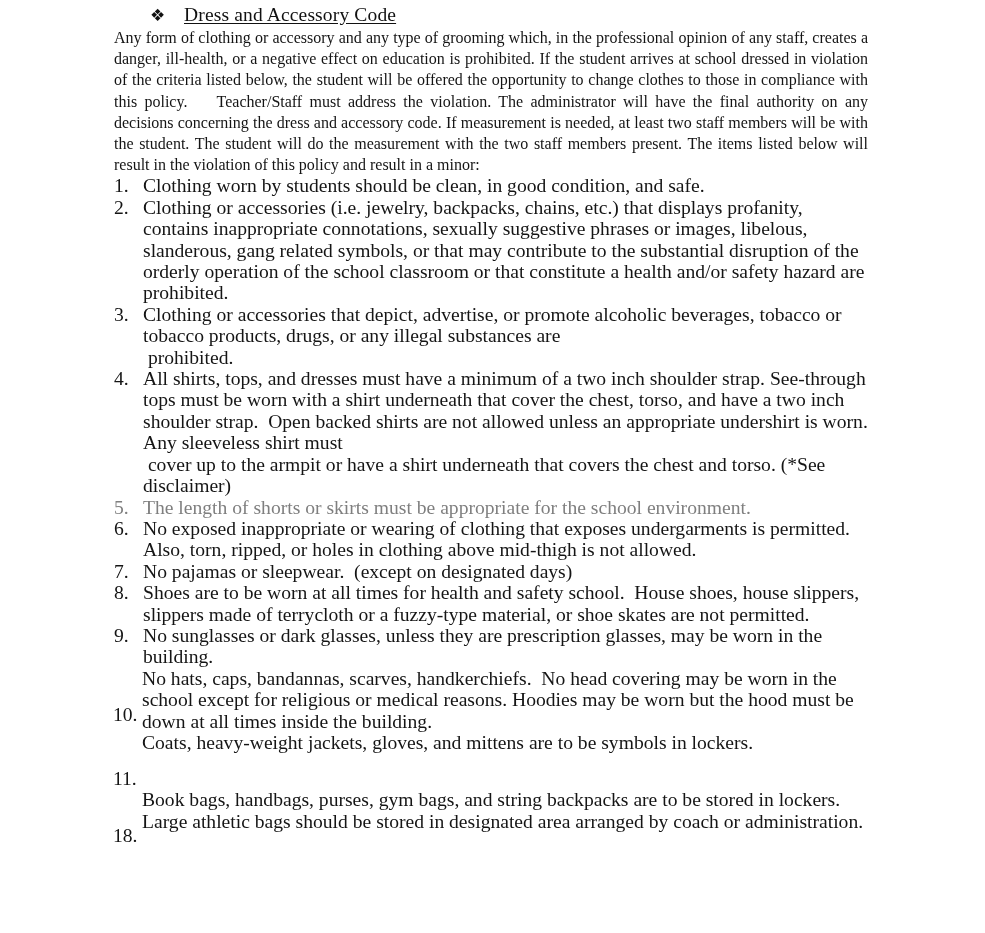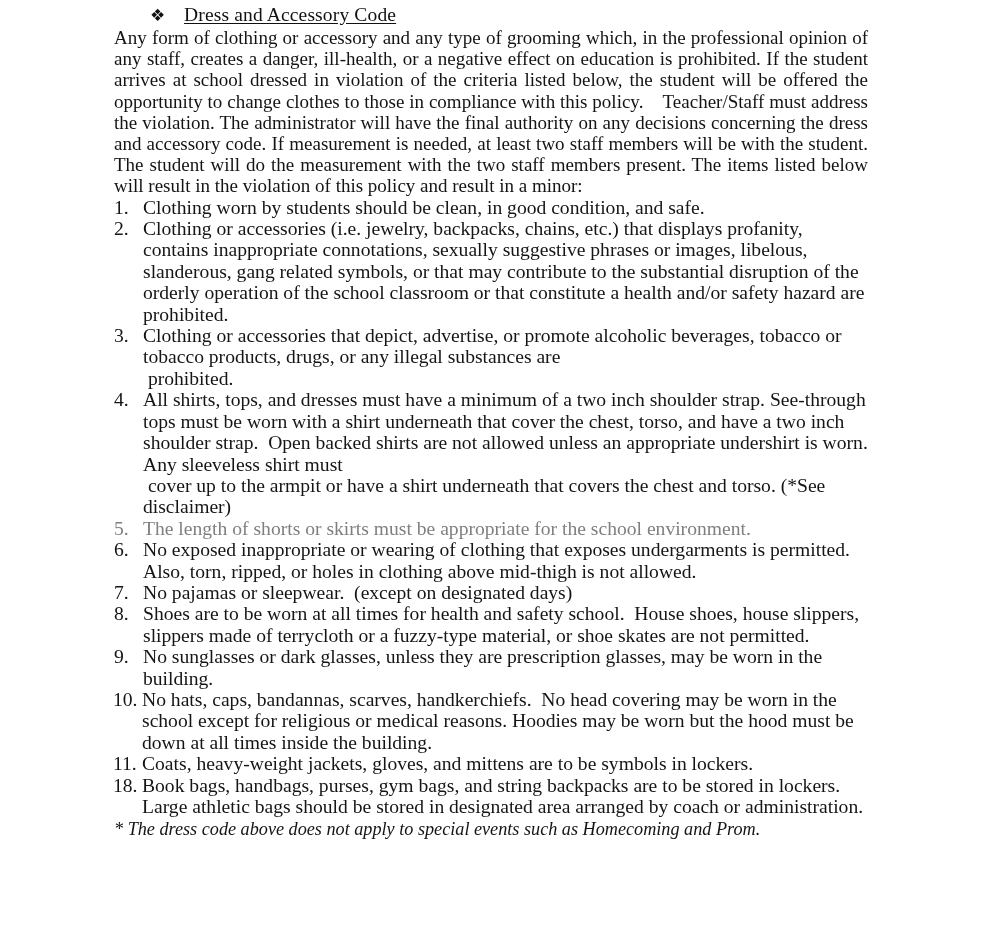--- a/index.html
+++ b/index.html
@@ -44,21 +44,21 @@
     font-weight: normal;
     text-decoration: underline;
     text-underline-offset: 2px;
     letter-spacing: 0.15px;
     color: #111;
   }
 
   
   .intro {
     margin: 0;
-    font-size: 19px;
+    font-size: 16px;
     line-height: 21.2px;
     text-align: justify;
     text-justify: inter-word;
     color: #141414;
     hyphens: none;
   }
   .intro .gap { white-space: pre; }
 
   
   .list {
@@ -76,20 +76,21 @@
     flex: 0 0 29px;
     width: 29px;
     text-align: left;
     padding-left: 0;
     white-space: pre;
   }
   .li.wide .num {
     flex: 0 0 29px;
     width: 29px;
     margin-left: -1px;
+    margin-top: 36px;
   }
   .li .body {
     flex: 1 1 auto;
     white-space: pre-wrap;
   }
   .li.muted { color: #7f7f7f; }
 
   
   .footnote {
     margin: 2px 0 0 0;
@@ -158,15 +159,14 @@
       <li class="li wide">
         <span class="num">11.</span>
         <span class="body">Coats, heavy-weight jackets, gloves, and mittens are to be symbols in lockers.</span>
       </li>
       <li class="li wide">
         <span class="num">18.</span>
         <span class="body">Book bags, handbags, purses, gym bags, and string backpacks are to be stored in lockers. Large athletic bags should be stored in designated area arranged by coach or administration.</span>
       </li>
     </ol>
 
-  <p class="footnote">* The dress code above does not apply to special events such as Homecoming and Prom.</p>
 
 </div>
 
 </body></html>

